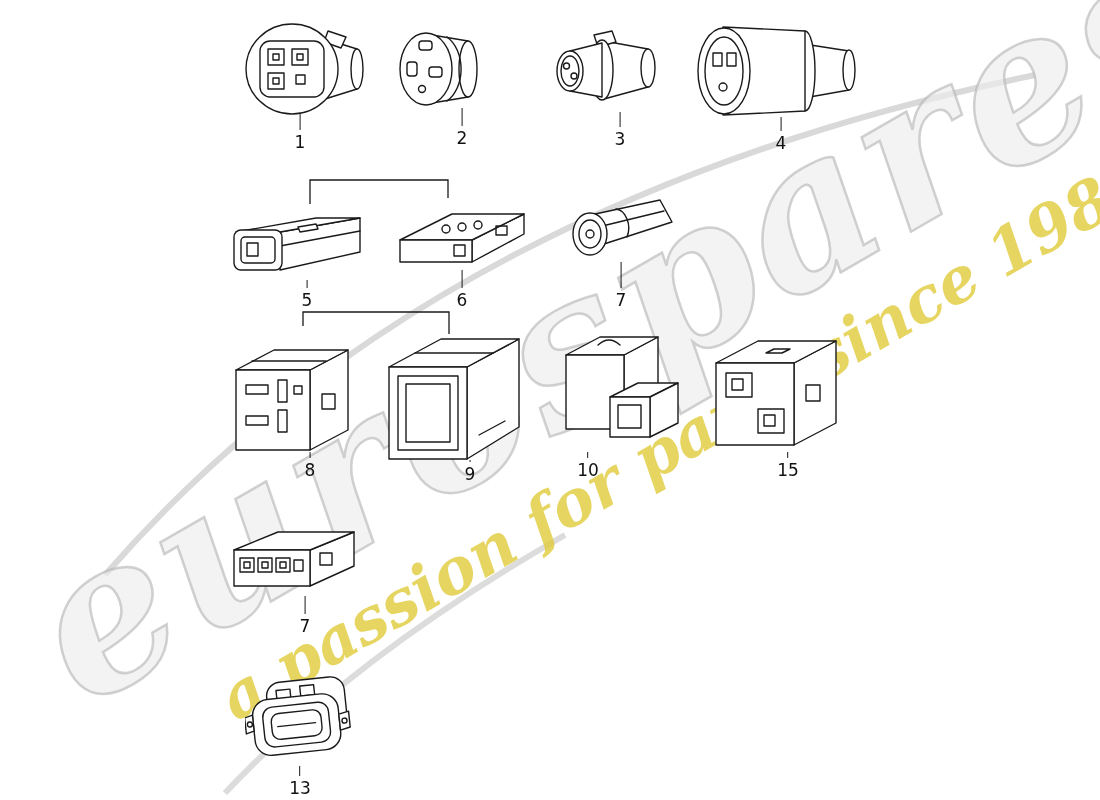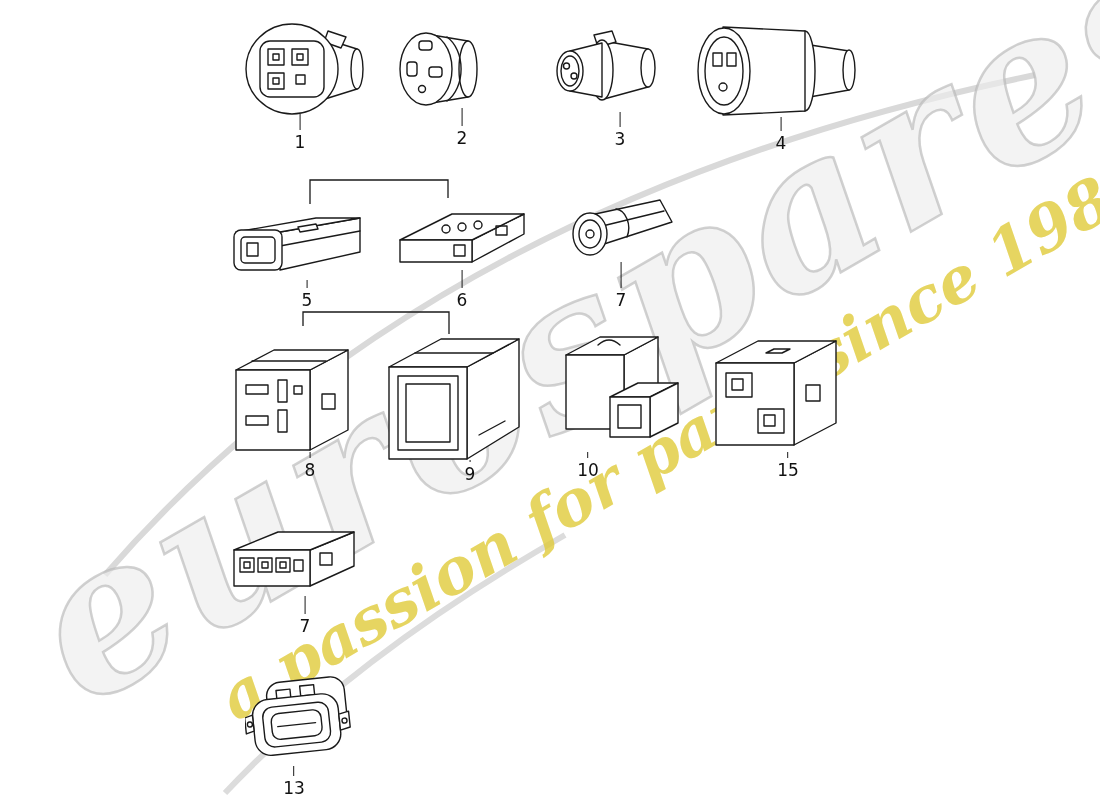--- a/index.html
+++ b/index.html
@@ -284,18 +284,18 @@
     <div class="num">10</div>
   </div>
   <div class="callout" style="left:788px;top:452px">
     <div class="leader" style="height:6px"></div>
     <div class="num">15</div>
   </div>
   <div class="callout" style="left:305px;top:596px">
     <div class="leader" style="height:18px"></div>
     <div class="num">7</div>
   </div>
-  <div class="callout" style="left:294px;top:766px">
+  <div class="callout" style="left:300px;top:766px">
     <div class="leader" style="height:10px"></div>
     <div class="num">13</div>
   </div>
 
 </div>
 
 </body></html>

